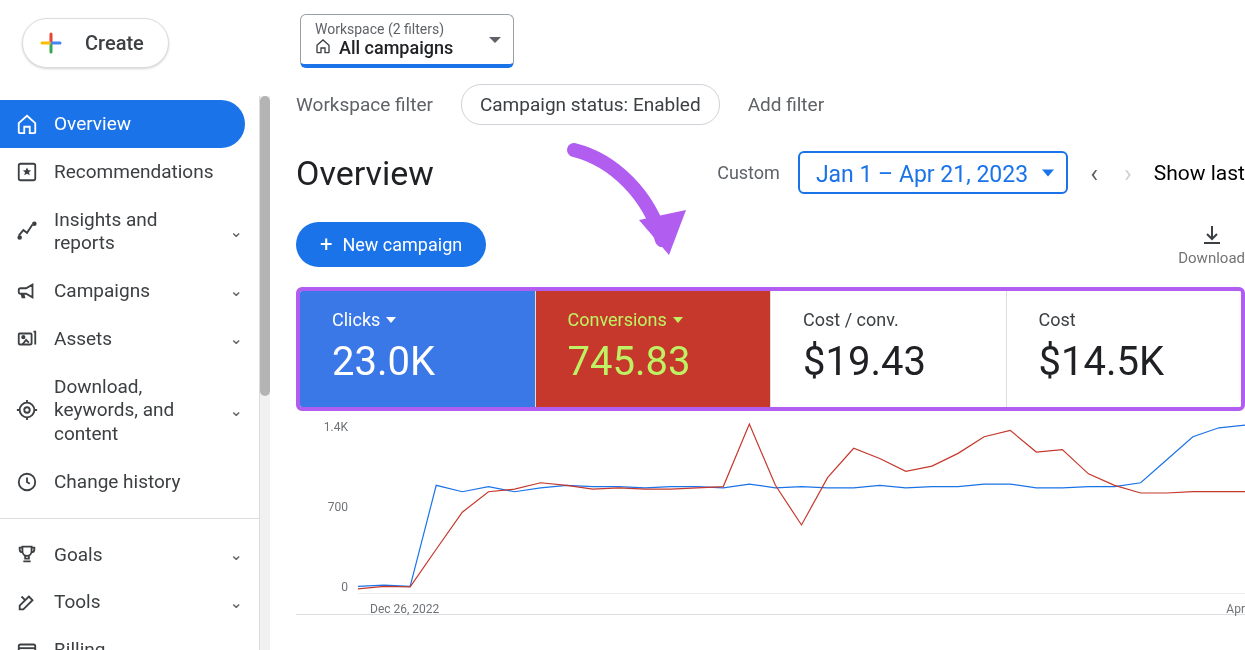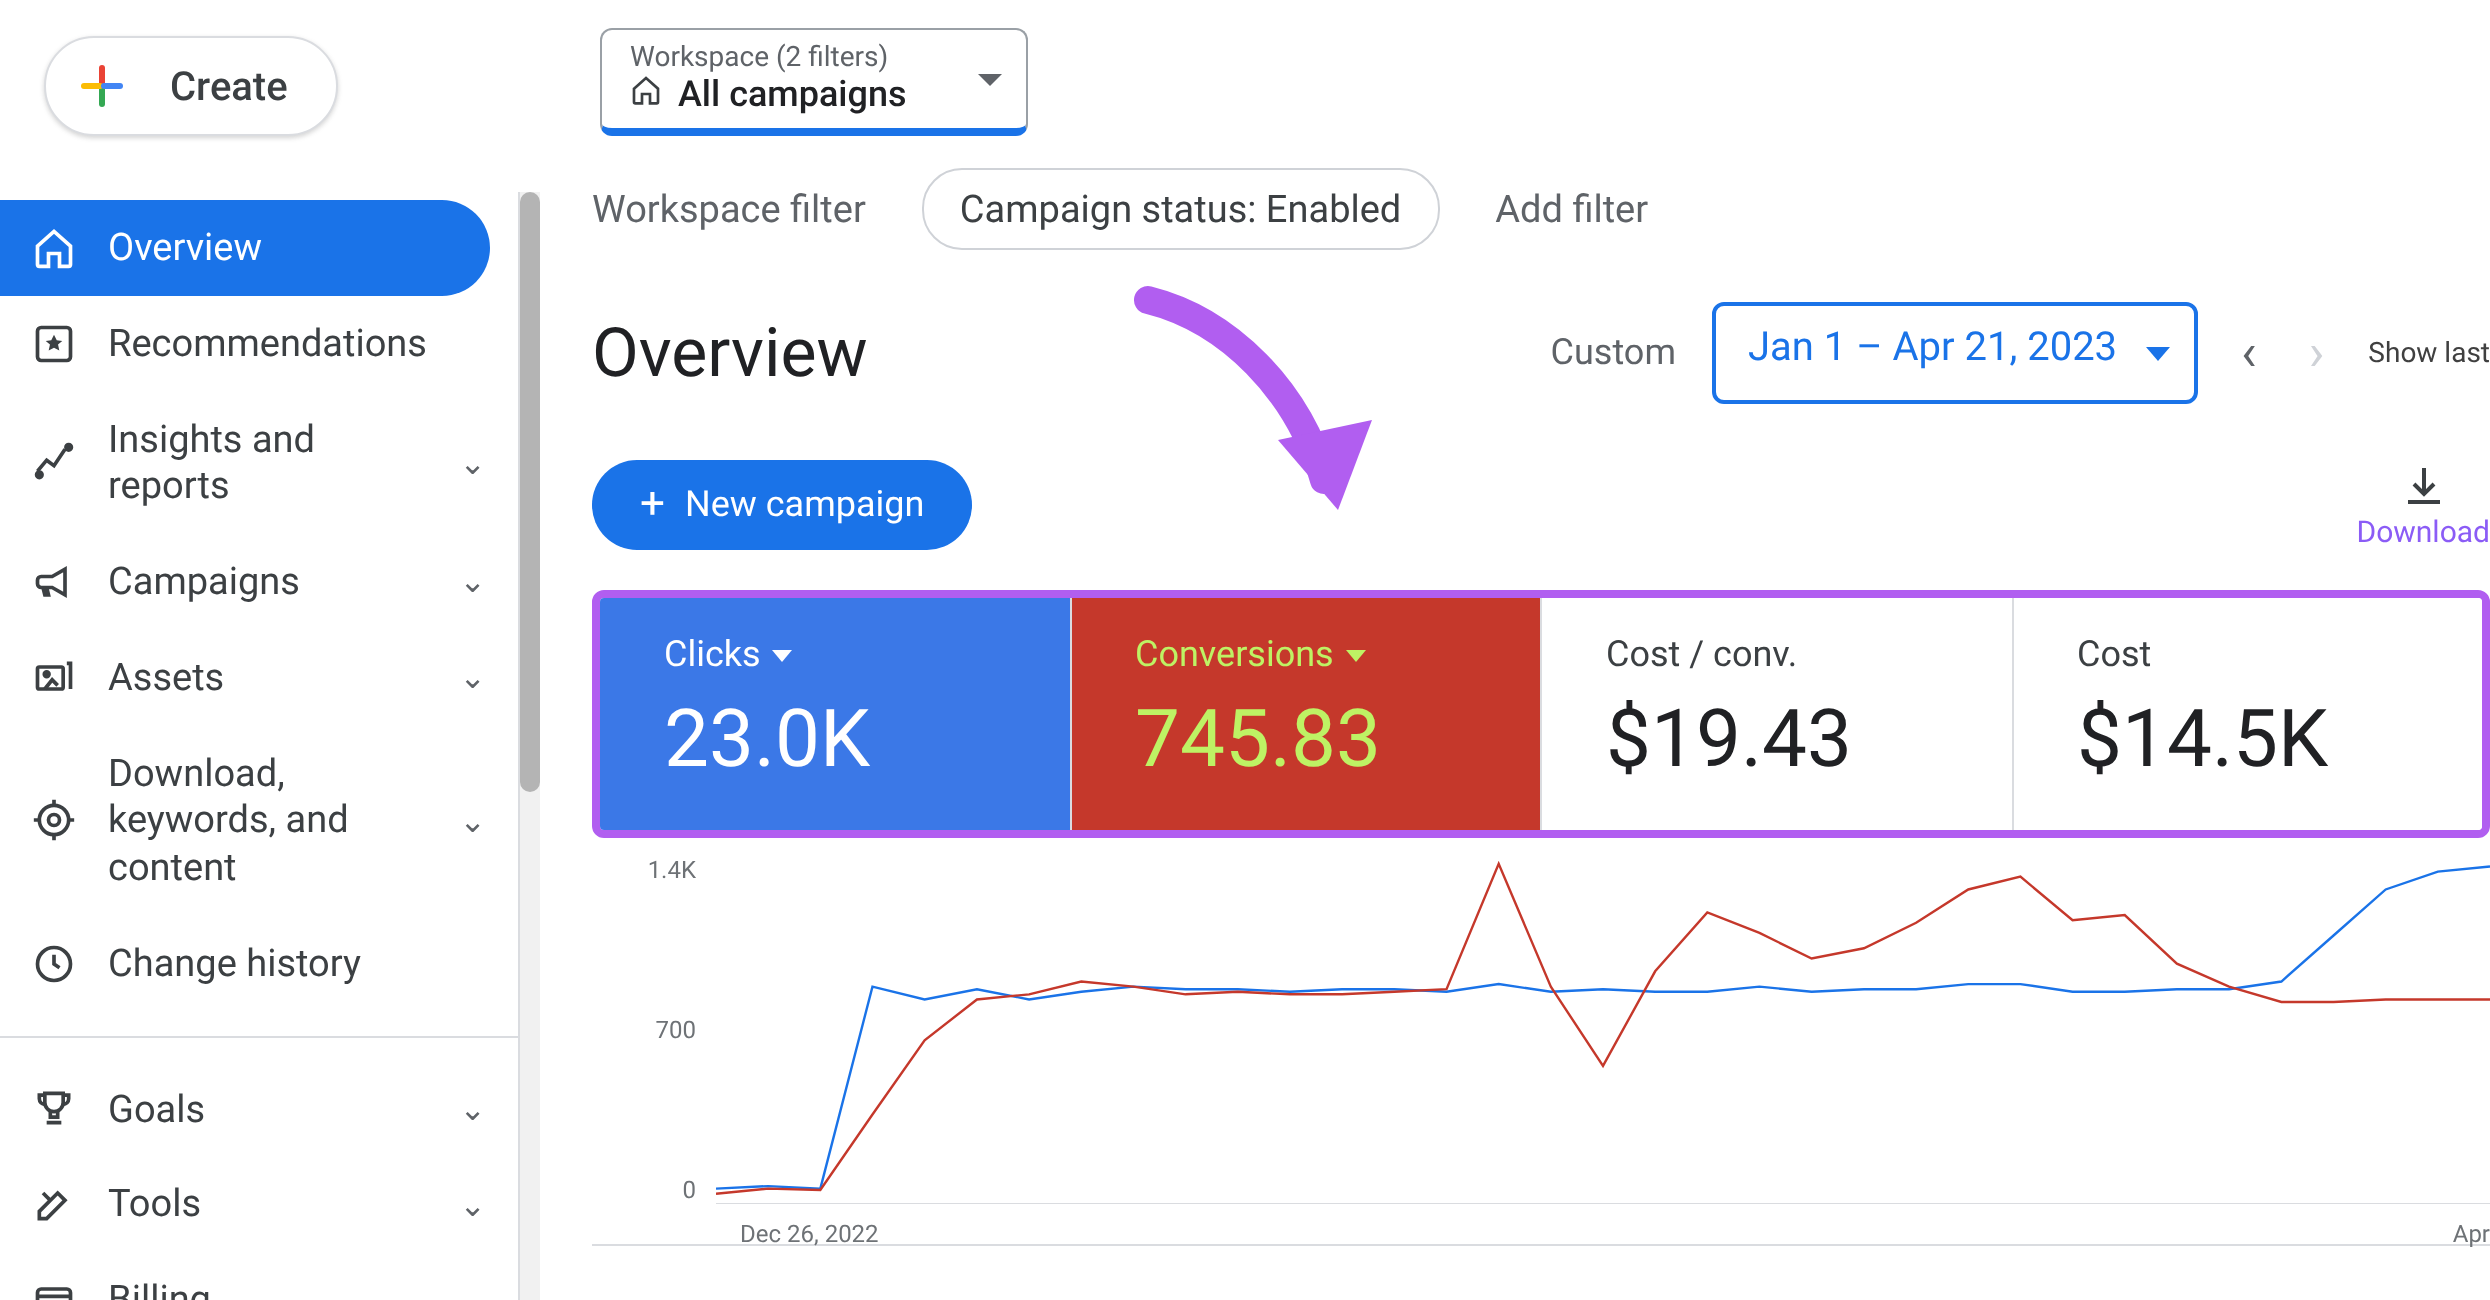--- a/index.html
+++ b/index.html
@@ -127,38 +127,38 @@
   .add-filter { color:#5f6368; cursor:pointer; }
 
   .title-row {
     display:flex; align-items:center; gap:18px; margin-bottom:28px;
   }
   .page-title { font-size: 34px; color:#202124; font-weight:400; flex:0 0 auto; }
   .title-spacer { flex:1; }
   .custom-label { color:#5f6368; font-size:18px; }
   .date-picker {
     border: 2px solid #1a73e8; border-radius:6px;
-    padding: 8px 38px 15px 16px; font-size:20px; color:#1a73e8;
+    padding: 8px 38px 4px 16px; font-size:23px; color:#1a73e8;
     position:relative; cursor:pointer; white-space:nowrap;
   }
   .date-picker .caret {
     position:absolute; right:12px; top:50%; transform:translateY(-50%);
     width:0;height:0;border-left:6px solid transparent;border-right:6px solid transparent;border-top:7px solid #1a73e8;
   }
   .nav-arrow { font-size:26px; color:#5f6368; cursor:pointer; padding:0 4px; }
   .nav-arrow.disabled { color:#cfd2d7; cursor:default; }
-  .show-last { color:#404040; font-size:14px; cursor:pointer; white-space:nowrap; }
+  .show-last { color:#000000; font-size:21px; cursor:pointer; white-space:nowrap; }
 
   .new-camp-row { display:flex; align-items:center; gap:14px; margin-bottom:20px; }
   .new-camp-btn {
     background:#1a73e8; color:#fff; border-radius:26px; padding:12px 24px;
     font-size:18px; display:flex; align-items:center; gap:10px; cursor:pointer;
   }
   .new-camp-btn .plus { font-size:22px; line-height:0; }
-  .dl-area { margin-left:auto; text-align:center; color:#8b5cf6; font-size:15px;}
+  .dl-area { margin-left:auto; text-align:center; color:#737373; font-size:15px;}
   .dl-area svg { width:24px; height:24px; display:block; margin:0 auto 2px;}
 
   
   .cards-wrap {
     border:4px solid #b15ef0; border-radius:6px;
     display:flex; overflow:hidden; margin-bottom:4px;
   }
   .card {
     flex:1; padding:18px 32px 22px;
     background:#fff; border-right:1px solid #dadce0;

